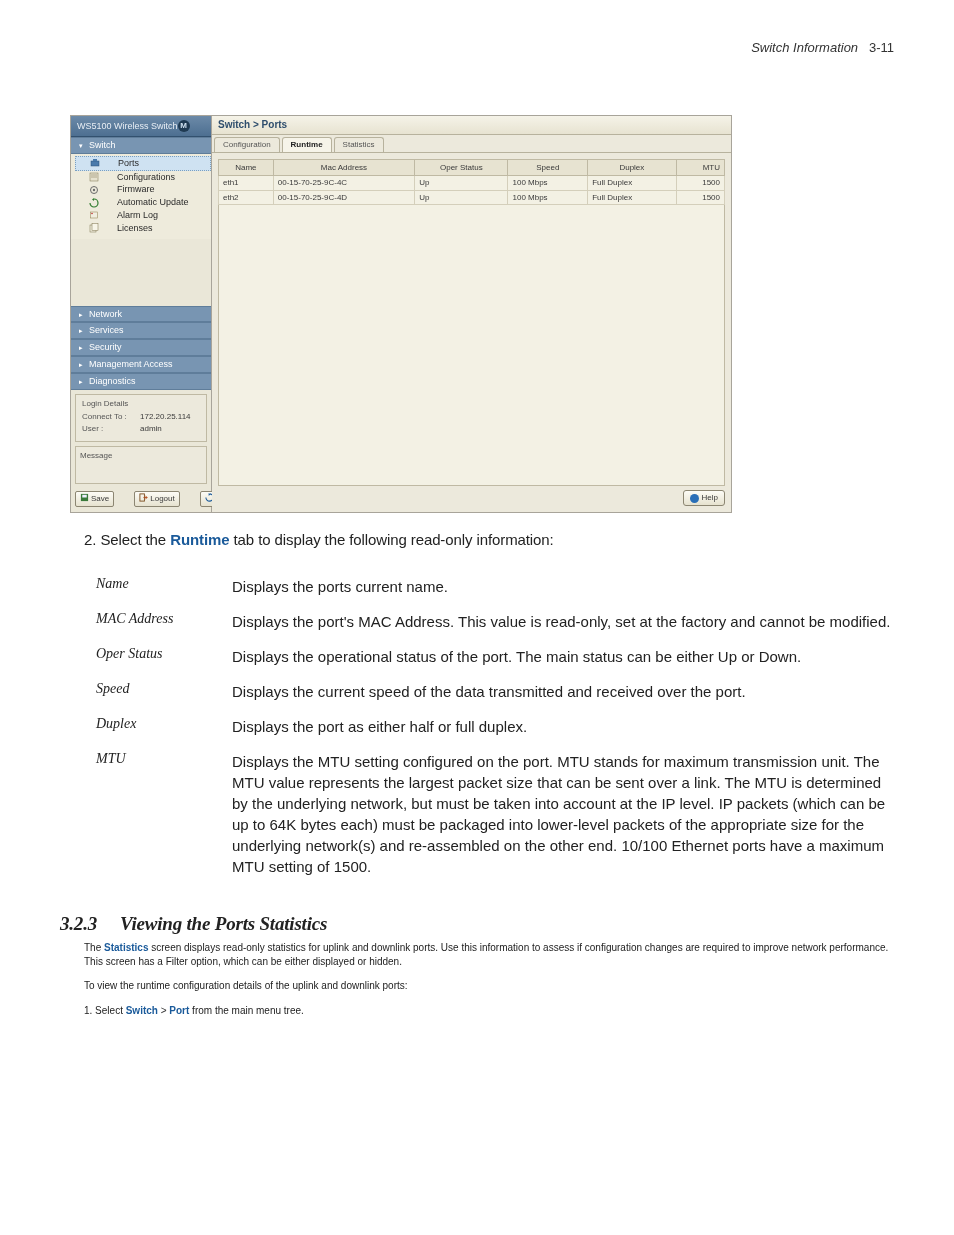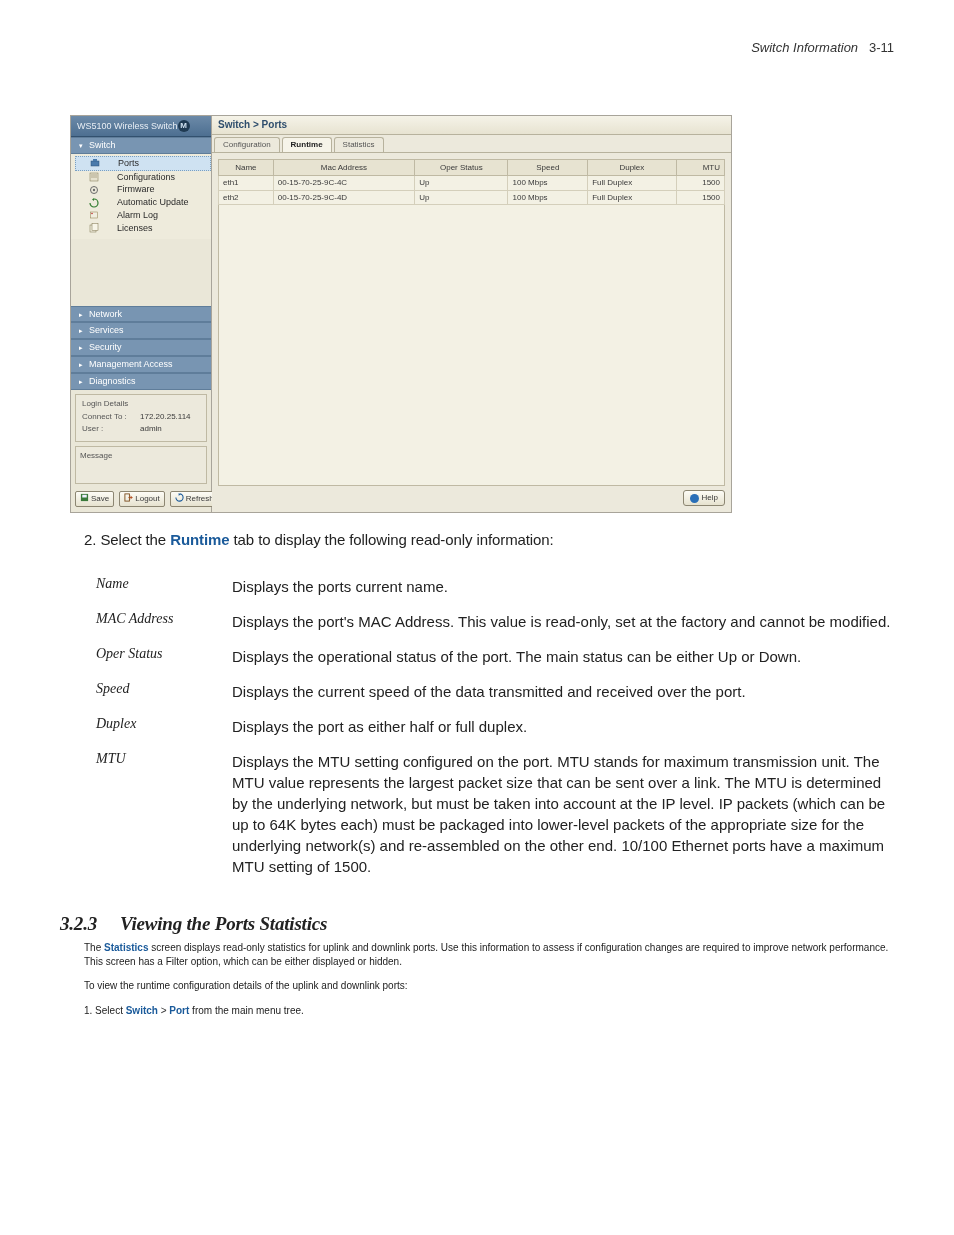--- a/index.html
+++ b/index.html
@@ -96,21 +96,21 @@
   .login-row { display:flex; gap:4px; margin-bottom:2px; }
   .login-row .lbl { width: 54px; color:#555; }
   .msg-box {
     margin: 0 4px 4px 4px;
     border: 1px solid #bfb9a3;
     background:#ece9dc;
     min-height: 28px;
     font-size:8px; color:#555; padding: 4px 4px;
   }
   .bottom-btns {
-    display:flex; gap:5px;
+    display:flex; gap:20px;
     padding: 3px 4px 5px 4px;
     justify-content: flex-start;
   }
   .mini-btn {
     font-size:8px;
     border:1px solid #8c8672;
     background: linear-gradient(#fdfcf6,#e6e2cf);
     padding: 1px 4px;
     border-radius:2px;
     cursor:pointer;

